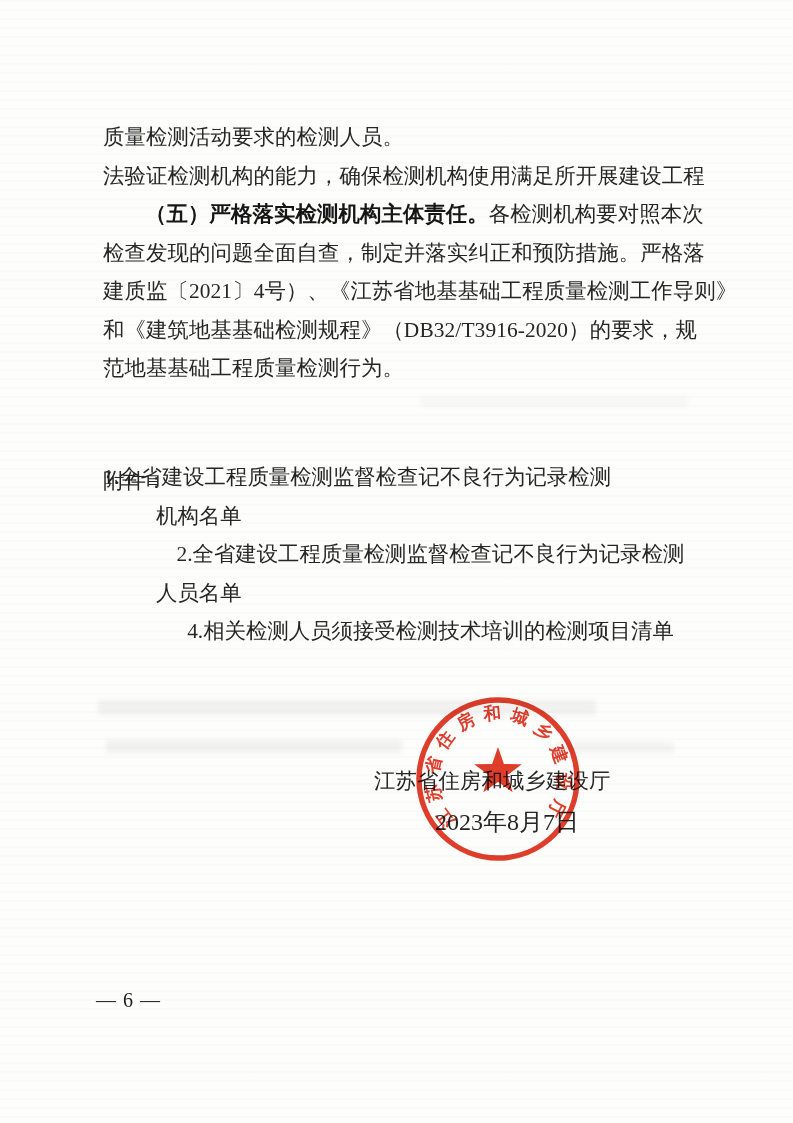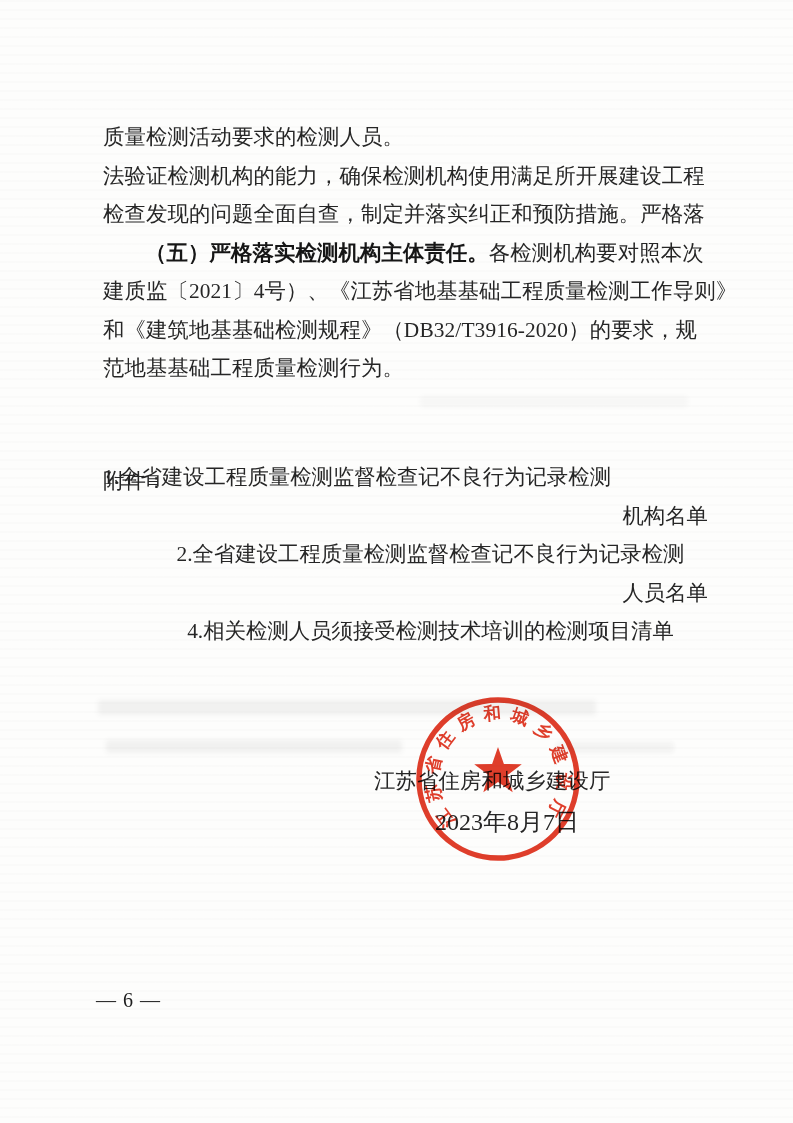--- a/index.html
+++ b/index.html
@@ -35,21 +35,21 @@
   .attachments {
     position: absolute;
     left: 103px; top: 458px; width: 605px;
     font-size: 21.4px;
     line-height: 38.5px;
     white-space: nowrap;
   }
   .att-label { position: absolute; left: 0; top: 4px; }
   .attachments .k-item-first { }
   .attachments .k-item       { margin-left: 50px; text-align: center; }
-  .attachments .k-cont       { margin-left: 53px; text-align: right; }
+  .attachments .k-cont       { margin-left: 53px; }
   
   .signature-agency {
     position: absolute; left: 374px; top: 766px;
     font-size: 21.4px; letter-spacing: 0.1px; white-space: nowrap;
   }
   .signature-date {
     position: absolute; left: 435px; top: 806px;
     font-size: 24px; white-space: nowrap;
   }
   .publish-note {
@@ -84,22 +84,22 @@
 </head>
 <body>
 
 <div class="page">
 
   <div class="scan-texture"></div>
 
   <div class="body-text">
       <div class="line">质量检测活动要求的检测人员。</div>
       <div class="line">法验证检测机构的能力，确保检测机构使用满足所开展建设工程</div>
+      <div class="line indent"><span class="bold">（五）严格落实检测机构主体责任。</span>各检测机构要对照本次</div>
       <div class="line">检查发现的问题全面自查，制定并落实纠正和预防措施。严格落</div>
-      <div class="line indent"><span class="bold">（五）严格落实检测机构主体责任。</span>各检测机构要对照本次</div>
       <div class="line">建质监〔2021〕4号）、《江苏省地基基础工程质量检测工作导则》</div>
       <div class="line">和《建筑地基基础检测规程》（DB32/T3916-2020）的要求，规</div>
       <div class="line">范地基基础工程质量检测行为。</div>
     </div>
 
   <div class="attachments">
     <span class="att-label">附件：</span>
     <div>
         <div class="line k-item-first">1.全省建设工程质量检测监督检查记不良行为记录检测</div>
         <div class="line k-cont">机构名单</div>

